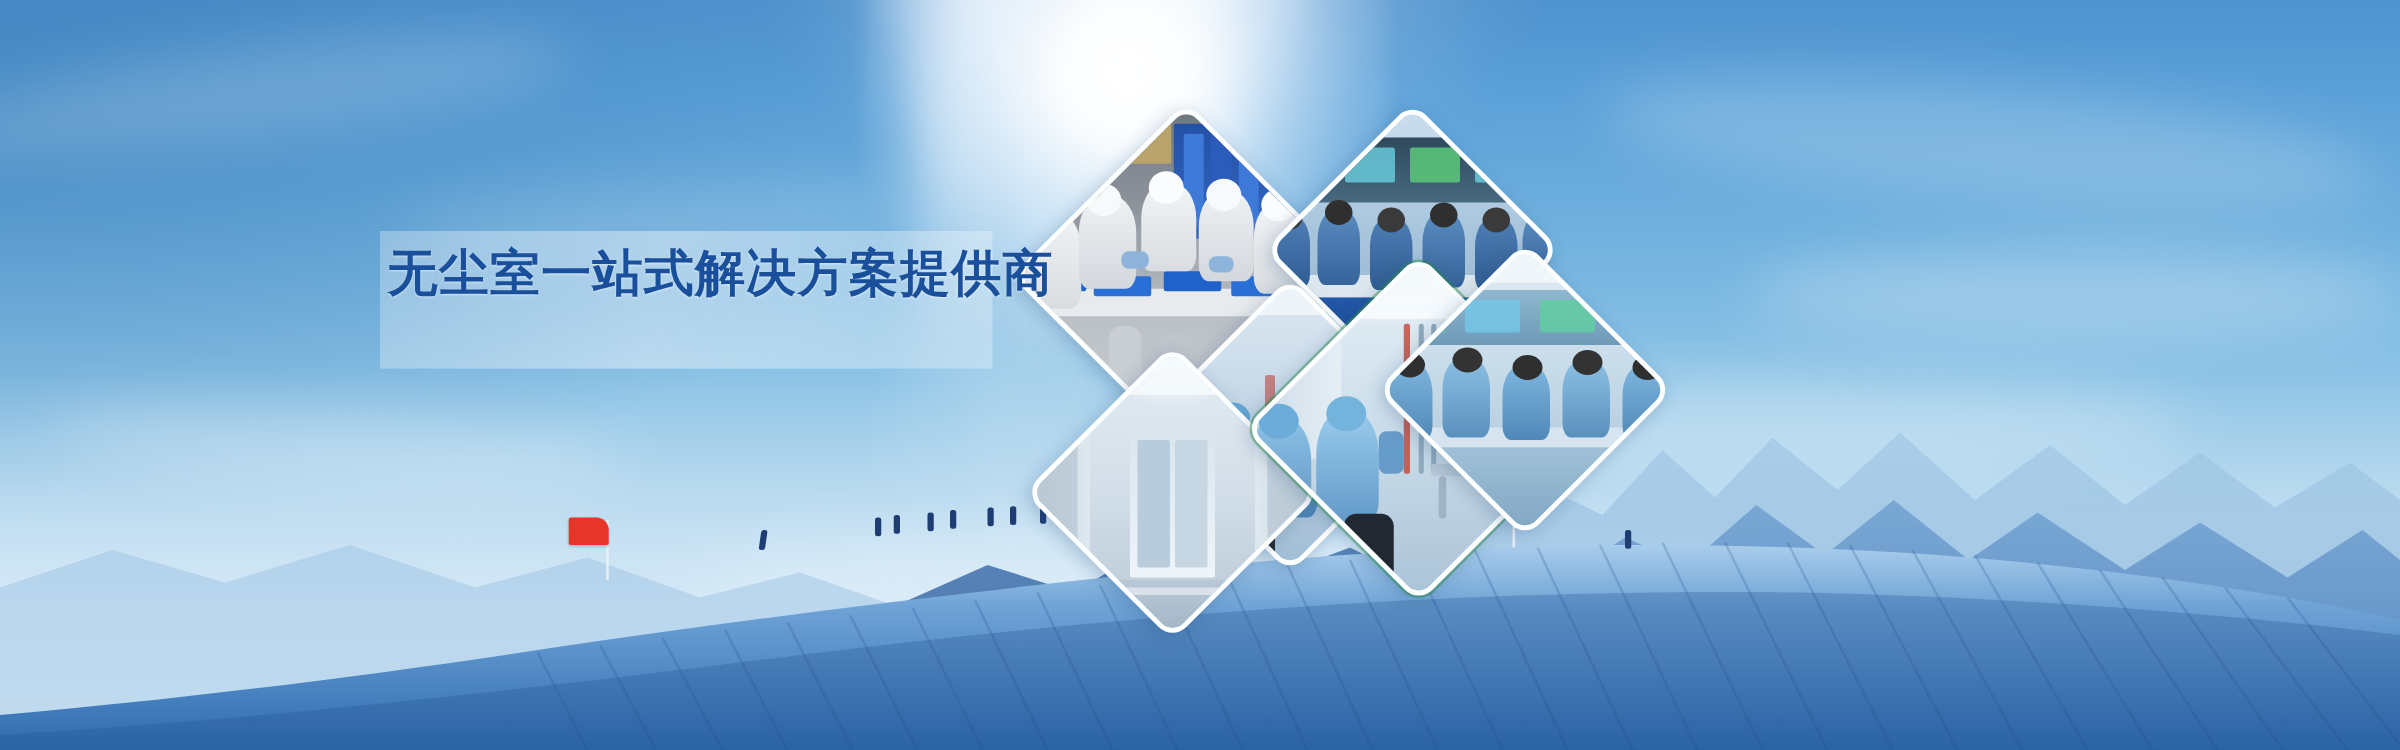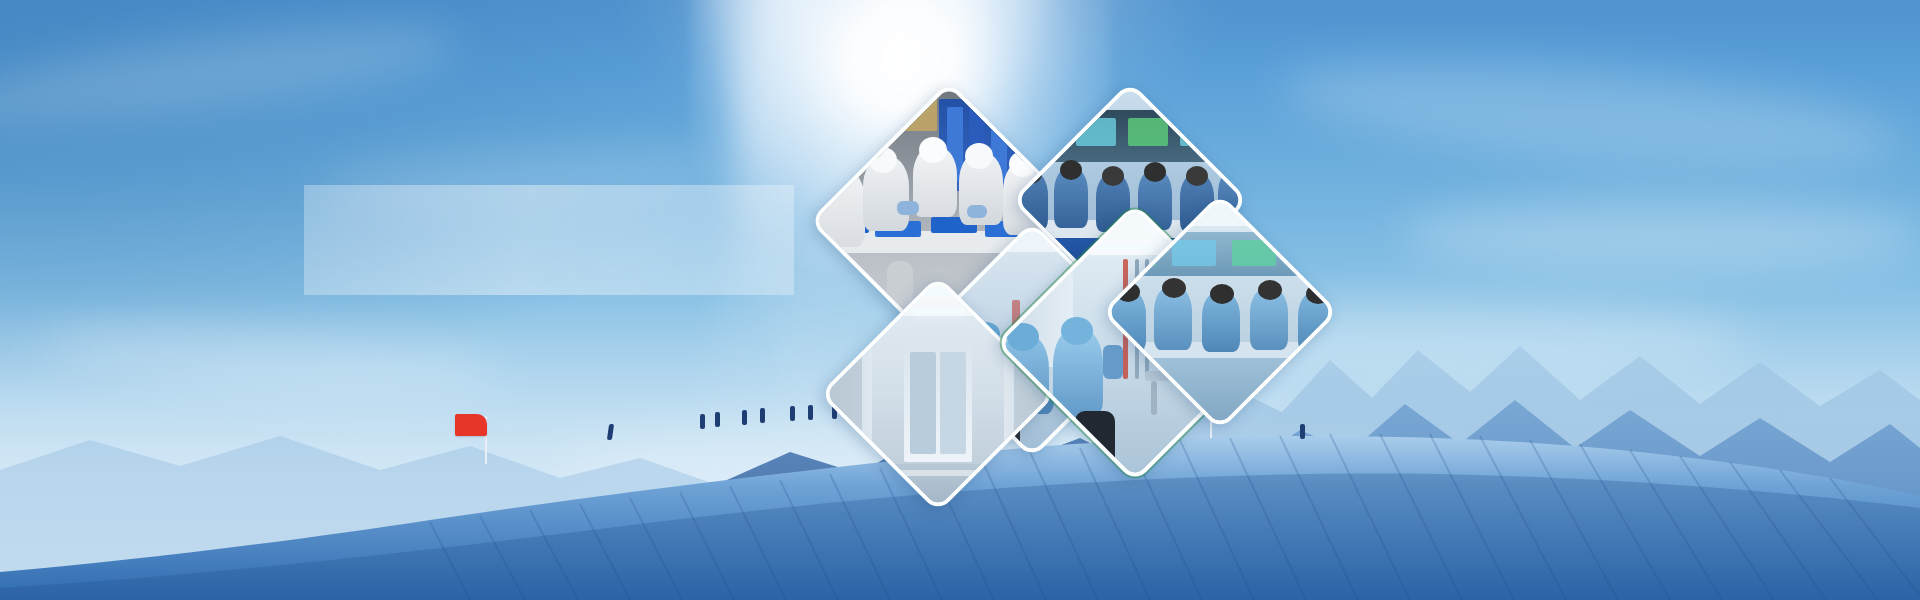--- a/index.html
+++ b/index.html
@@ -403,15 +403,16 @@
           <div class="person" style="left:198px;top:100px;width:38px;height:60px;background:linear-gradient(180deg,#7fb6dd,#4f87b8);"></div>
           <div class="head" style="left:206px;top:92px;width:24px;height:20px;background:#2f2f2f;"></div>
         </div>
       </div>
     </div>
 
   </div>
 
   <div class="text-panel"></div>
   <div class="slogan">
+    <span class="line line2 cn">无尘室一站式解决方案提供商</span>
   </div>
 
 </div>
 
 </body></html>

